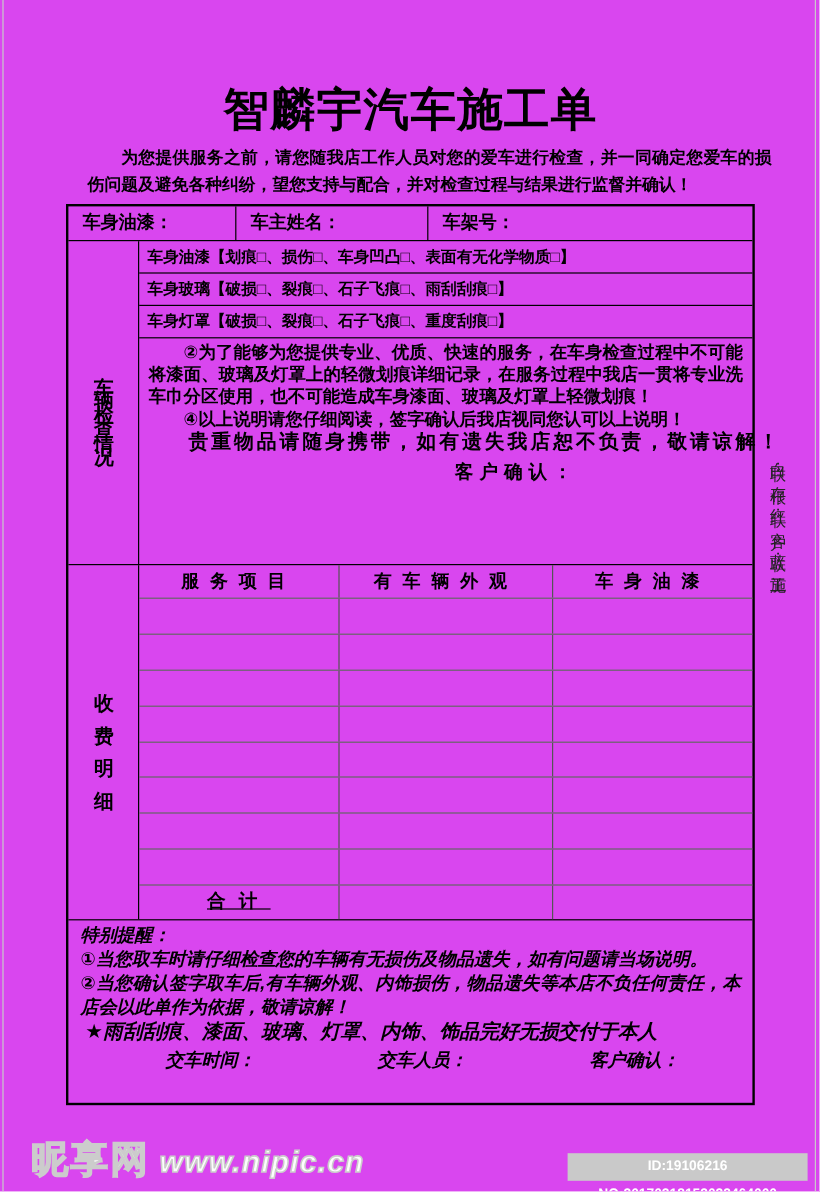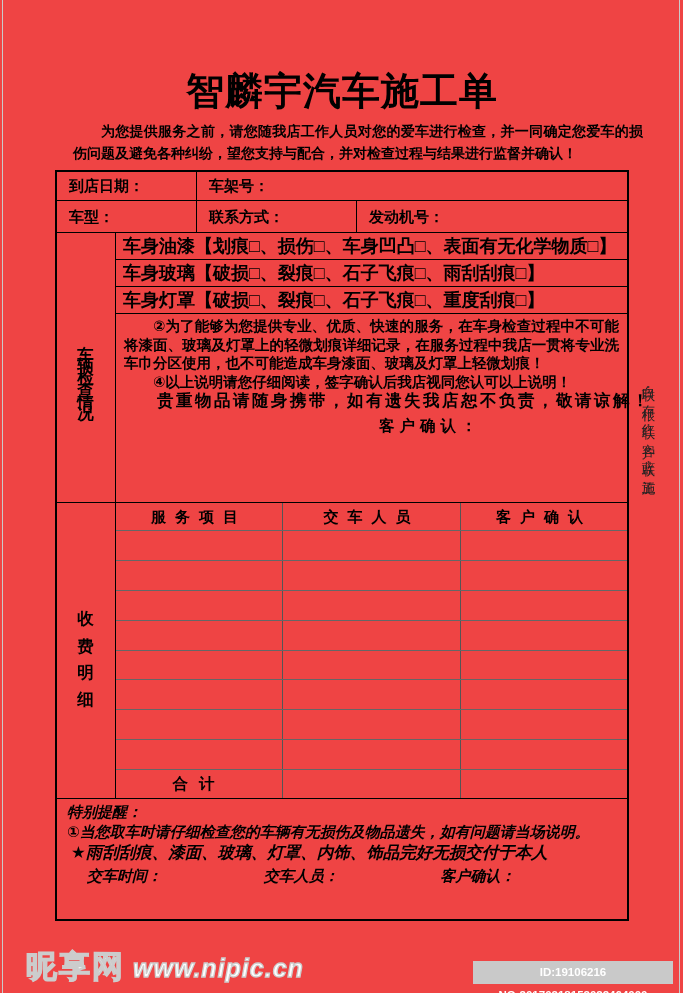--- a/index.html
+++ b/index.html
@@ -1,17 +1,17 @@
 <!DOCTYPE html>
 <html><head>
 <meta charset="utf-8">
 <style>
   html,body { margin:0; padding:0; background:#ffffff; }
   #canvas {
-    position:relative; width:683px; height:993px; background:#ef4444;
+    position:relative; width:683px; height:993px; background:#d946ef;
     font-family:"Liberation Sans","DejaVu Sans",sans-serif; color:#000; overflow:hidden;
   }
   .edge-line { position:absolute; top:0; width:1px; height:993px; background:#c9c9c9; }
   .edge-left  { left:2px; }
   .edge-right { left:679px; }
 
   .doc-title {
     position:absolute; top:66px; left:55px; width:574px;
     text-align:center; font-size:38px; font-weight:800; letter-spacing:1px;
   }
@@ -43,43 +43,43 @@
   .vtext {
     writing-mode:vertical-rl; text-orientation:upright;
     font-size:16.5px; font-weight:600;
   }
   .vtext-insp { letter-spacing:12px; }
   .vtext-fees { letter-spacing:27px; }
 
   .insp-content { flex:1; display:flex; flex-direction:column; min-width:0; }
   .check-row {
     height:26px; line-height:26px; border-bottom:1px solid #000;
-    padding-left:7px; font-size:18px; font-weight:600; white-space:nowrap; overflow:hidden;
+    padding-left:7px; font-size:13px; font-weight:600; white-space:nowrap; overflow:hidden;
   }
   .notes { flex:1; padding:3px 8px 2px 8px; font-size:14.5px; line-height:18.6px; font-weight:600; }
   .notes p { margin:0; text-indent:2em; text-align:justify; }
   .valuables { text-align:center; text-indent:0; font-size:16.5px; font-weight:800; letter-spacing:2.5px; margin-top:2px; white-space:nowrap; }
   .customer-confirm { margin-top:7px; padding-left:255px; font-size:15.5px; font-weight:700; letter-spacing:5px; }
 
   .fee-content { flex:1; display:flex; flex-direction:column; min-width:0;justify-content:flex-end; }
   .fee-row { display:flex; border-bottom:1px solid #666; }
   .fee-row.empty { flex:1; }
   .fee-header { height:27px; line-height:27px; font-size:15px; font-weight:700; }
   .fee-header .fcell { text-align:center; letter-spacing:9px; }
   .fc1 { width:167px; border-right:1px solid #555; box-sizing:border-box; }
   .fc2 { width:178px; border-right:1px solid #555; box-sizing:border-box; }
   .fc3 { flex:1; }
-  .fee-total { display:flex; height:28px; line-height:28px; border-bottom:none; }
+  .fee-total { display:flex; height:28px; line-height:28px; border-bottom:none;text-decoration:underline; }
   .fee-total .fc1 { text-align:center; font-size:15.5px; font-weight:600; letter-spacing:11px; }
 
   .reminder { flex:1; padding:3px 10px 0 10px; font-size:15px; line-height:20px; font-weight:600;font-style:italic; }
   .reminder p { margin:0; text-align:justify; }
   .reminder-heading { font-weight:800; }
   .star-line { font-size:16.5px; font-weight:700; margin-top:1px; padding-left:4px; white-space:nowrap; }
-  .delivery-row { display:flex; margin-top:4px; padding-left:20px; font-weight:600; font-size:15px; }
+  .delivery-row { display:flex; margin-top:4px; padding-left:20px; font-weight:600; font-size:15px;text-align:center; }
   .delivery-row span { width:202px; }
 
   .copies-note {
     position:absolute; left:637px; top:375px; width:22px;
     display:flex; flex-direction:column; align-items:center; gap:14px;
   }
   .copies-note .v {
     writing-mode:vertical-rl; text-orientation:upright;
     font-size:13.5px; letter-spacing:2px; color:#222; font-weight:500;
   }
@@ -105,29 +105,25 @@
   <div class="edge-line edge-left"></div>
   <div class="edge-line edge-right"></div>
 
   <div class="doc-title">智麟宇汽车施工单</div>
 
   <div class="intro">为您提供服务之前，请您随我店工作人员对您的爱车进行检查，并一同确定您爱车的损伤问题及避免各种纠纷，望您支持与配合，并对检查过程与结果进行监督并确认！</div>
 
   <div class="form">
 
     <div class="info-row row1">
-      <div class="ic1">到店日期：</div>
+      <div class="ic1">车身油漆：</div>
+      <div class="ic2">车主姓名：</div>
       <div class="ic3">车架号：</div>
     </div>
 
-    <div class="info-row row2">
-      <div class="ic1">车型：</div>
-      <div class="ic2">联系方式：</div>
-      <div class="ic3">发动机号：</div>
-    </div>
 
     <div class="section sec-inspection">
       <div class="label-col">
         <div class="vtext vtext-insp">车辆检查情况</div>
       </div>
       <div class="insp-content">
         <div class="check-row">车身油漆【划痕□、损伤□、车身凹凸□、表面有无化学物质□】</div>
         <div class="check-row">车身玻璃【破损□、裂痕□、石子飞痕□、雨刮刮痕□】</div>
         <div class="check-row">车身灯罩【破损□、裂痕□、石子飞痕□、重度刮痕□】</div>
         <div class="notes">
@@ -139,22 +135,22 @@
       </div>
     </div>
 
     <div class="section sec-fees">
       <div class="label-col">
         <div class="vtext vtext-fees">收费明细</div>
       </div>
       <div class="fee-content">
         <div class="fee-row fee-header">
           <div class="fc1 fcell">服务项目</div>
-          <div class="fc2 fcell">交车人员</div>
-          <div class="fc3 fcell">客户确认</div>
+          <div class="fc2 fcell">有车辆外观</div>
+          <div class="fc3 fcell">车身油漆</div>
         </div>
         <div class="fee-row empty">
             <div class="fc1"></div>
             <div class="fc2"></div>
             <div class="fc3"></div>
           </div>
         <div class="fee-row empty">
             <div class="fc1"></div>
             <div class="fc2"></div>
             <div class="fc3"></div>
@@ -193,20 +189,21 @@
           <div class="fc1">合计</div>
           <div class="fc2"></div>
           <div class="fc3"></div>
         </div>
       </div>
     </div>
 
     <div class="reminder">
       <p class="reminder-heading">特别提醒：</p>
       <p>①当您取车时请仔细检查您的车辆有无损伤及物品遗失，如有问题请当场说明。</p>
+      <p>②当您确认签字取车后,有车辆外观、内饰损伤，物品遗失等本店不负任何责任，本店会以此单作为依据，敬请谅解！</p>
       <p class="star-line">★雨刮刮痕、漆面、玻璃、灯罩、内饰、饰品完好无损交付于本人</p>
       <div class="delivery-row">
         <span>交车时间：</span>
         <span>交车人员：</span>
         <span>客户确认：</span>
       </div>
     </div>
 
   </div>
 

